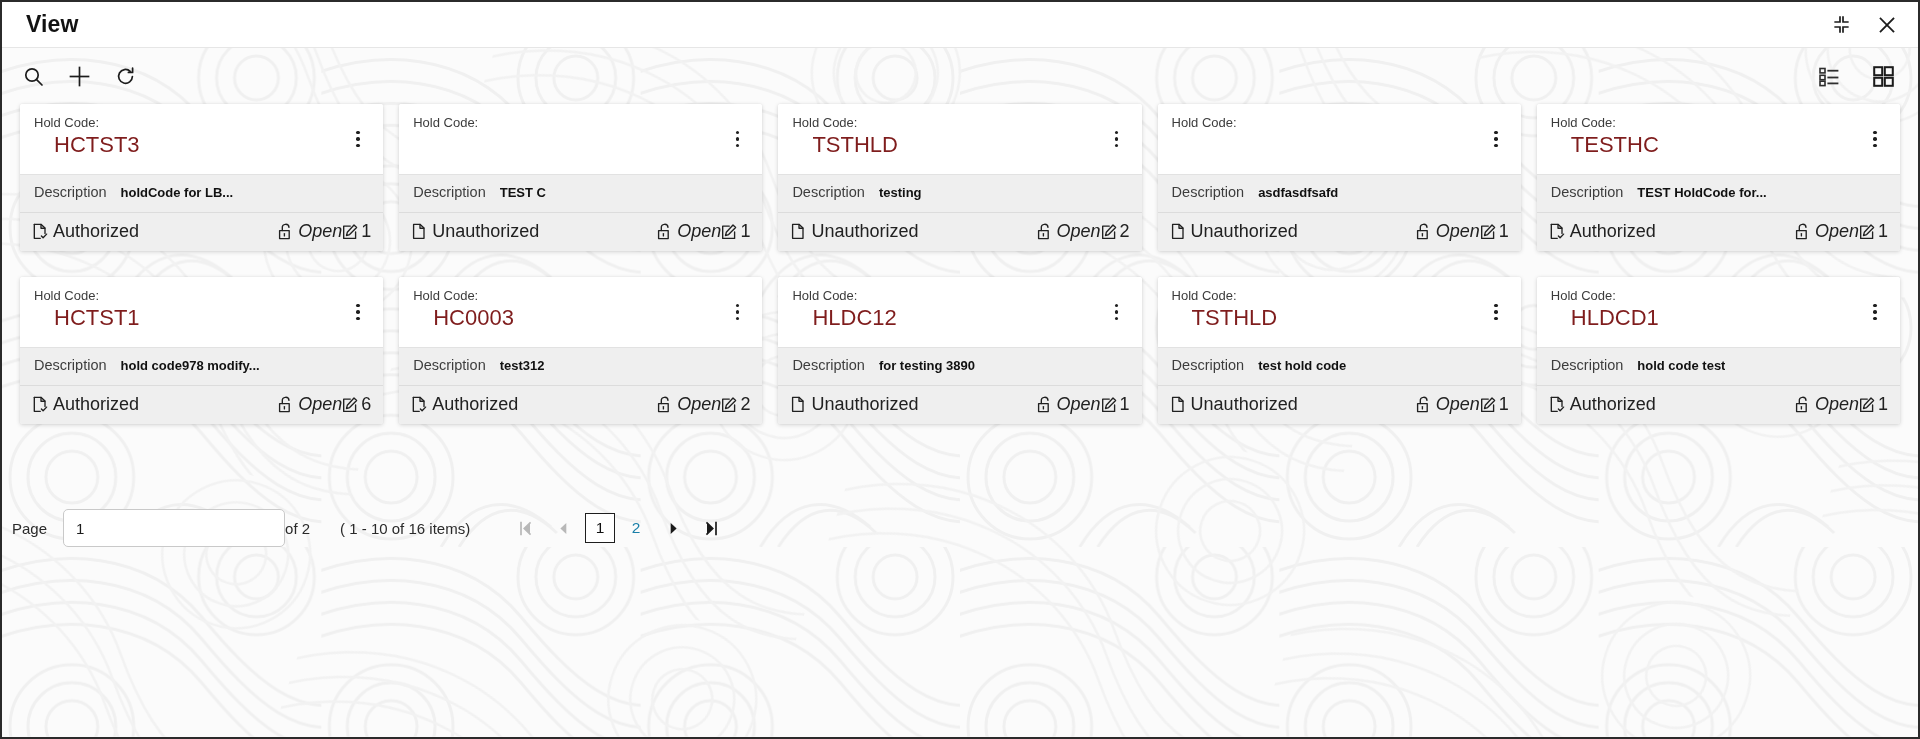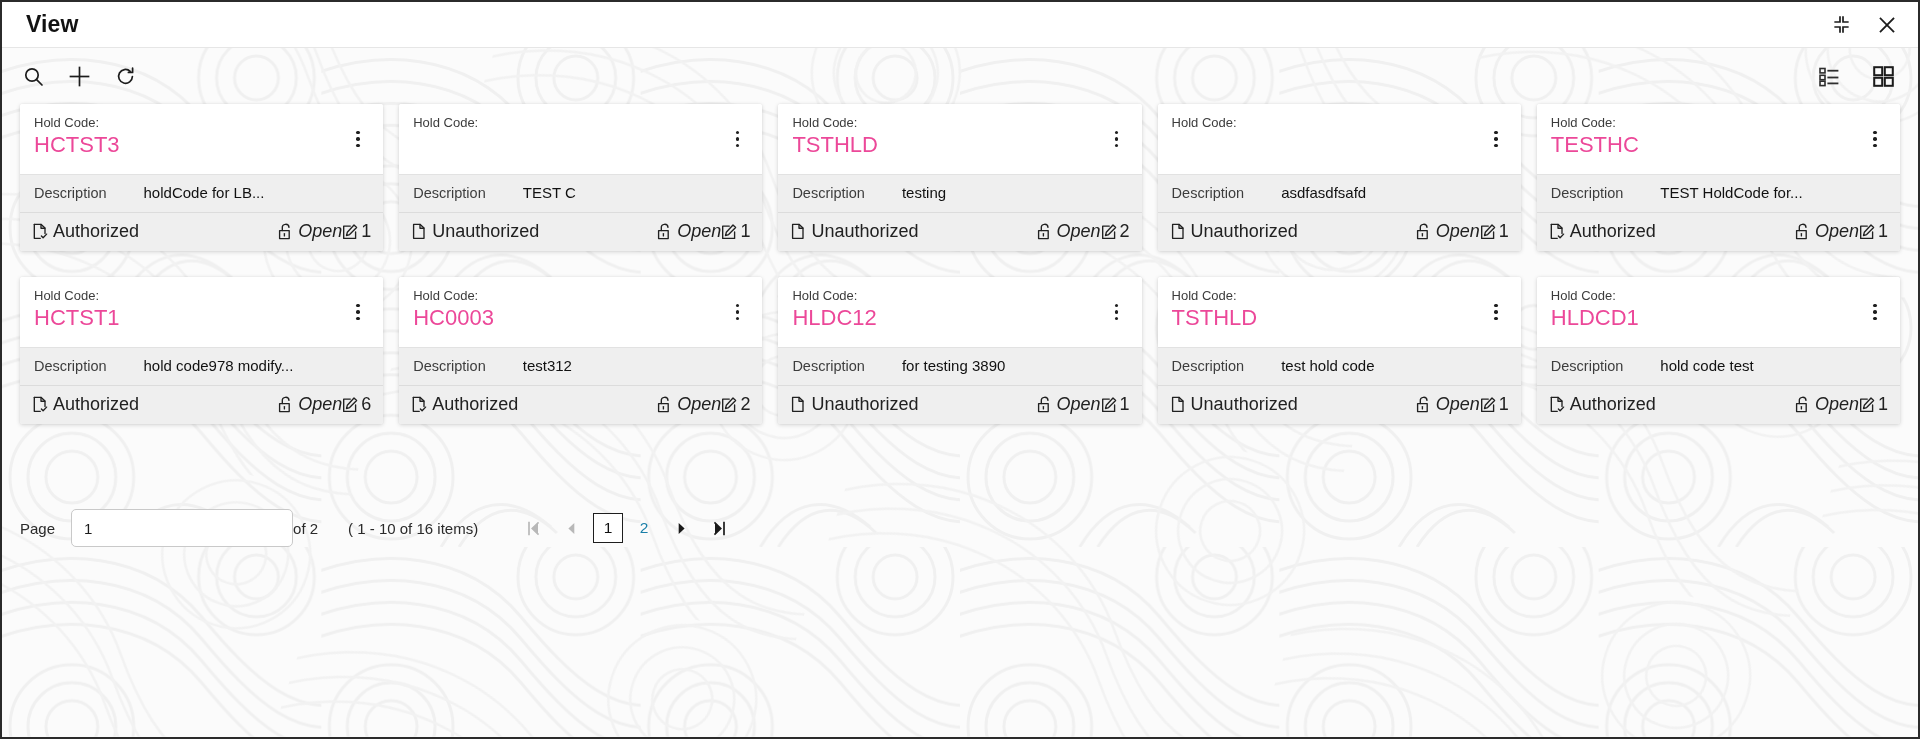--- a/index.html
+++ b/index.html
@@ -142,25 +142,26 @@
   .card-header-text { flex: 1 1 auto; min-width: 0; }
   .card-label {
     font-size: 13px;
     color: #3c3c3c;
     line-height: 1.25;
     margin-bottom: 1px;
     white-space: nowrap;
   }
   .card-code {
     font-size: 22px;
-    color: #ec4899;
+    color: #7f1d1d;
     line-height: 1.15;
     white-space: nowrap;
     overflow: hidden;
     text-overflow: ellipsis;
+    margin-left: 20px;
   }
   .kebab {
     flex: 0 0 auto;
     width: 22px;
     height: 28px;
     display: flex;
     flex-direction: column;
     align-items: center;
     justify-content: center;
     gap: 3px;
@@ -183,28 +184,27 @@
     gap: 14px;
     min-height: 38px;
   }
   .desc-label {
     font-size: 14.5px;
     color: #3d3d3d;
     flex: 0 0 auto;
     white-space: nowrap;
   }
   .desc-value {
-    font-size: 15px;
-    font-weight: normal;
+    font-size: 13px;
+    font-weight: bold;
     color: #111111;
     white-space: nowrap;
     overflow: hidden;
     text-overflow: ellipsis;
     min-width: 0;
-    margin-left: 23px;
   }
 
   .card-footer {
     background: #efefef;
     border-top: 1px solid #dcdcdc;
     padding: 8px 12px 9px 12px;
     display: flex;
     align-items: center;
     min-height: 36px;
   }
@@ -219,21 +219,21 @@
   .fitem svg { display: block; flex: 0 0 auto; }
   .fitem.auth { flex: 1 1 auto; }
   .fitem.lock { flex: 0 0 auto; margin-right: auto; font-style: italic; }
   .fitem.count { flex: 0 0 auto; gap: 3px; }
 
   
   .pager {
     position: relative;
     z-index: 5;
     margin-top: 76px;
-    padding: 0 18px 0 18px;
+    padding: 0 18px 0 10px;
     display: flex;
     align-items: center;
     gap: 0;
     height: 56px;
   }
   .pager-label {
     font-size: 15px;
     color: #2a2a2a;
     margin-right: 16px;
   }

